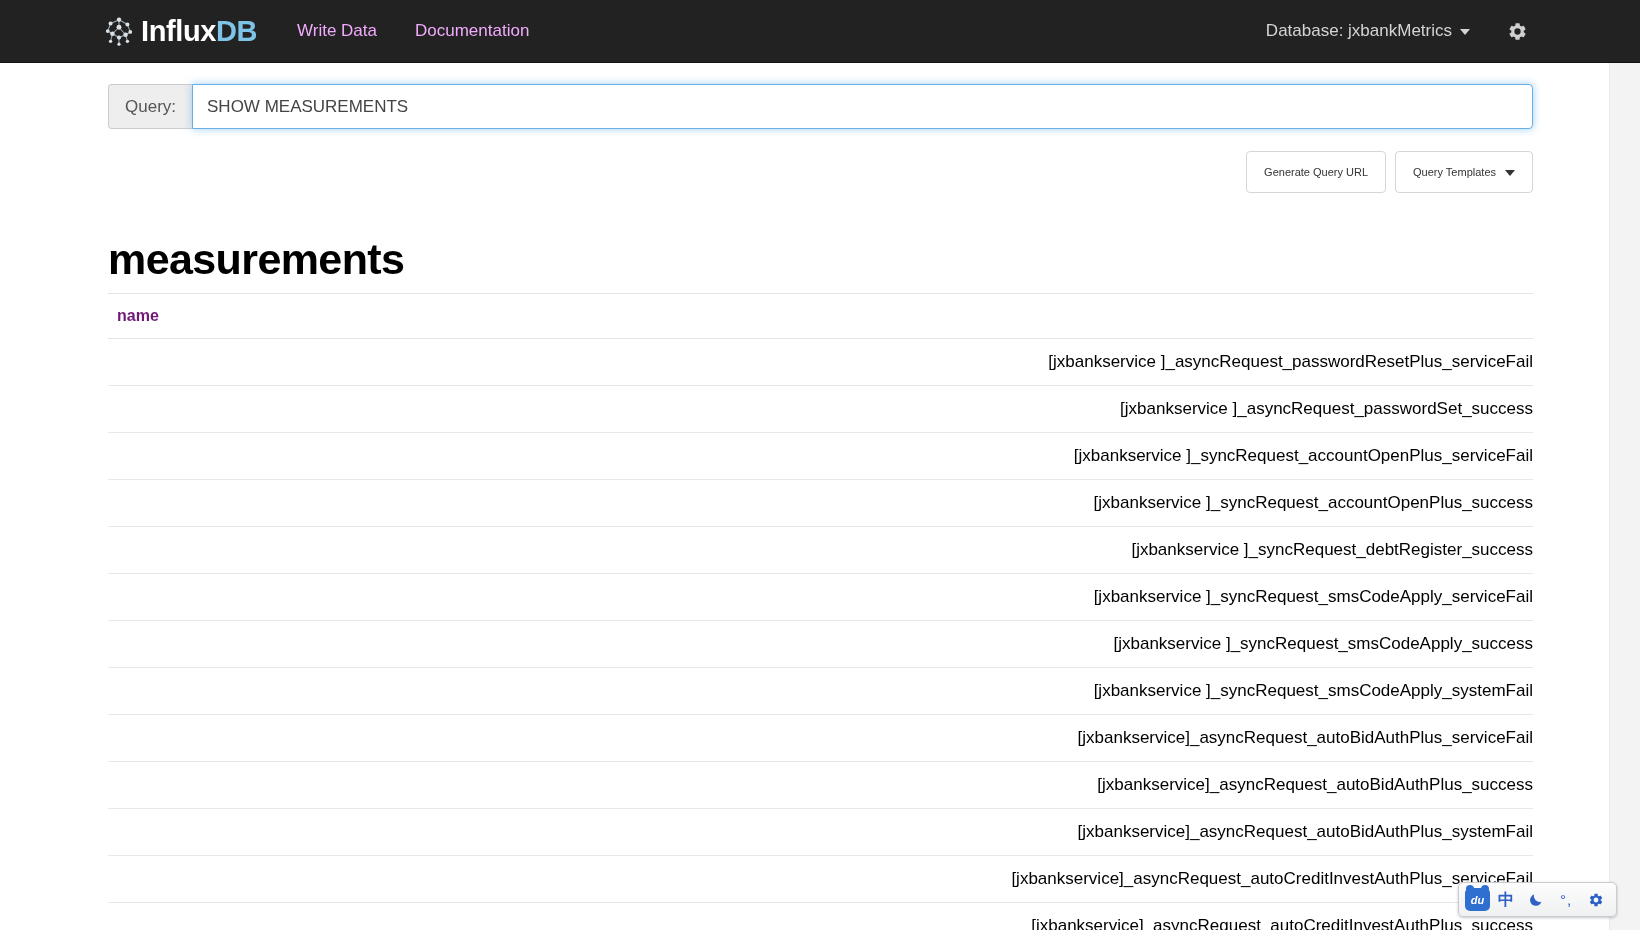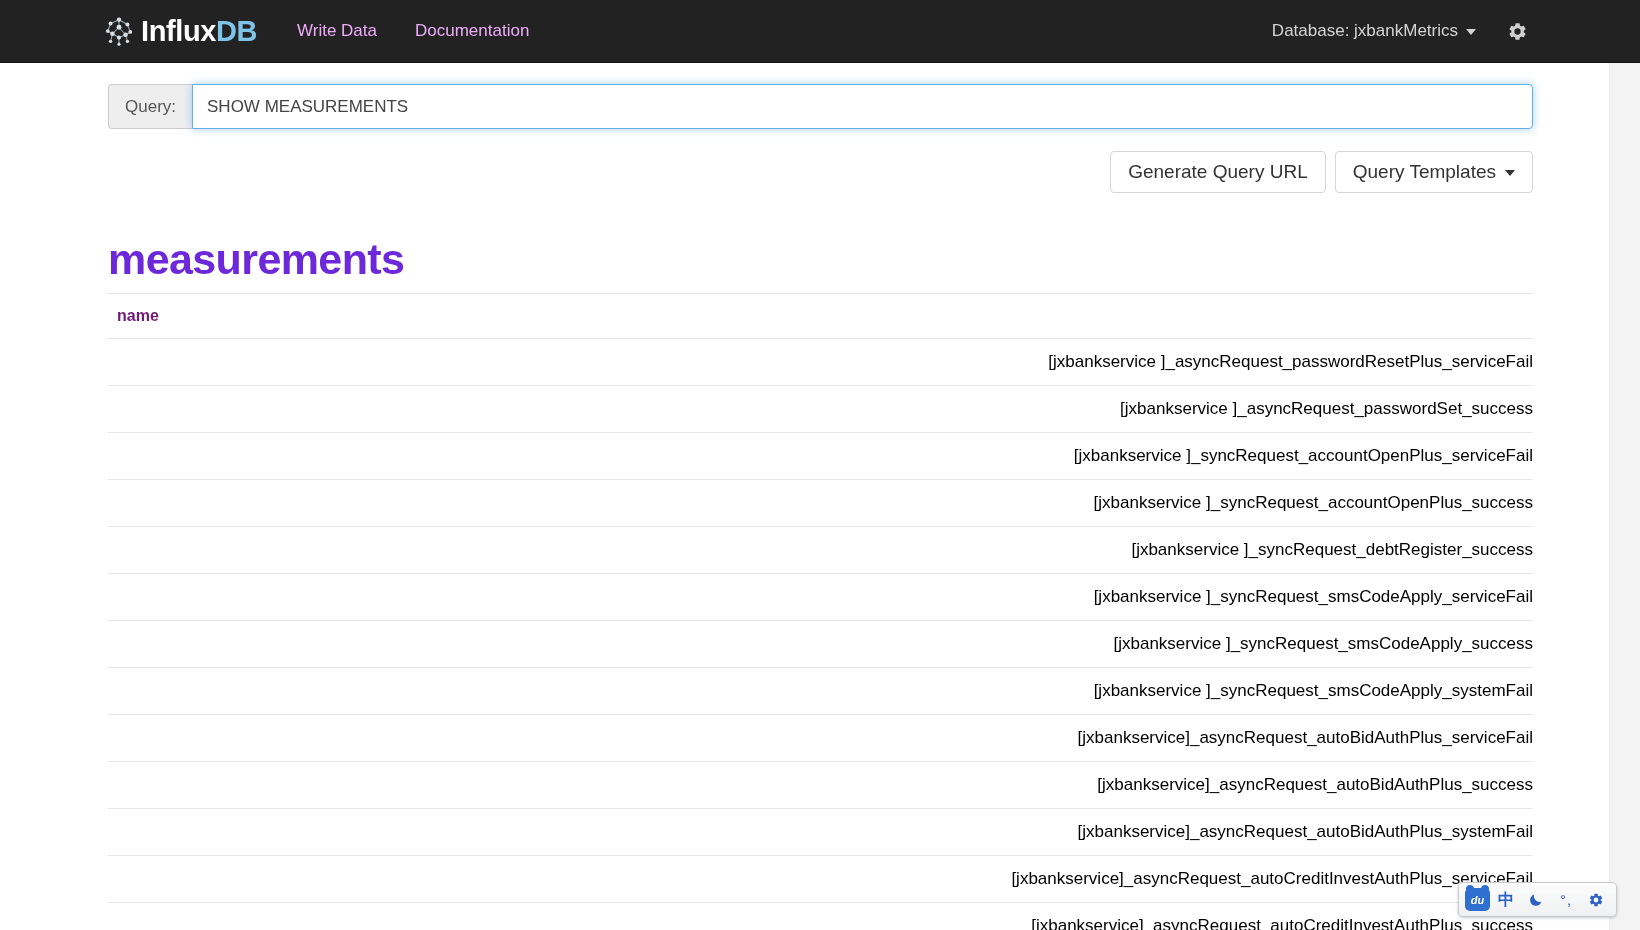--- a/index.html
+++ b/index.html
@@ -93,21 +93,21 @@
     white-space: nowrap;
   }
 
   .nav-right {
     position: absolute;
     right: 104px;
     top: 0;
     height: 62px;
     display: flex;
     align-items: center;
-    gap: 8px;
+    gap: 14px;
   }
   .db-select {
     color: #d4d4d4;
     font-size: 17px;
     padding: 0 14px;
     line-height: 62px;
     text-decoration: none;
     cursor: pointer;
     white-space: nowrap;
     display: flex;
@@ -188,21 +188,21 @@
     justify-content: flex-end;
     gap: 9px;
     padding-right: 77px;
     margin-top: 14px;
   }
   .btn {
     background: #ffffff;
     border: 1px solid #d6d6d6;
     border-radius: 4px;
     font-family: "Liberation Sans", sans-serif;
-    font-size: 19px;
+    font-size: 11px;
     color: #333333;
     padding: 0 17px;
     height: 42px;
     line-height: 40px;
     cursor: pointer;
     white-space: nowrap;
     display: inline-flex;
     align-items: center;
     gap: 9px;
   }
@@ -212,21 +212,21 @@
 
   
   .results {
     margin-top: 43px;
     padding-left: 108px;
     padding-right: 77px;
   }
   .results-title {
     font-size: 43px;
     font-weight: bold;
-    color: #6d28d9;
+    color: #000000;
     letter-spacing: -0.6px;
     margin: 0 0 10px 0;
     line-height: 1.1;
   }
   .tbl {
     width: 100%;
     border-collapse: collapse;
     table-layout: fixed;
   }
   .tbl th {

